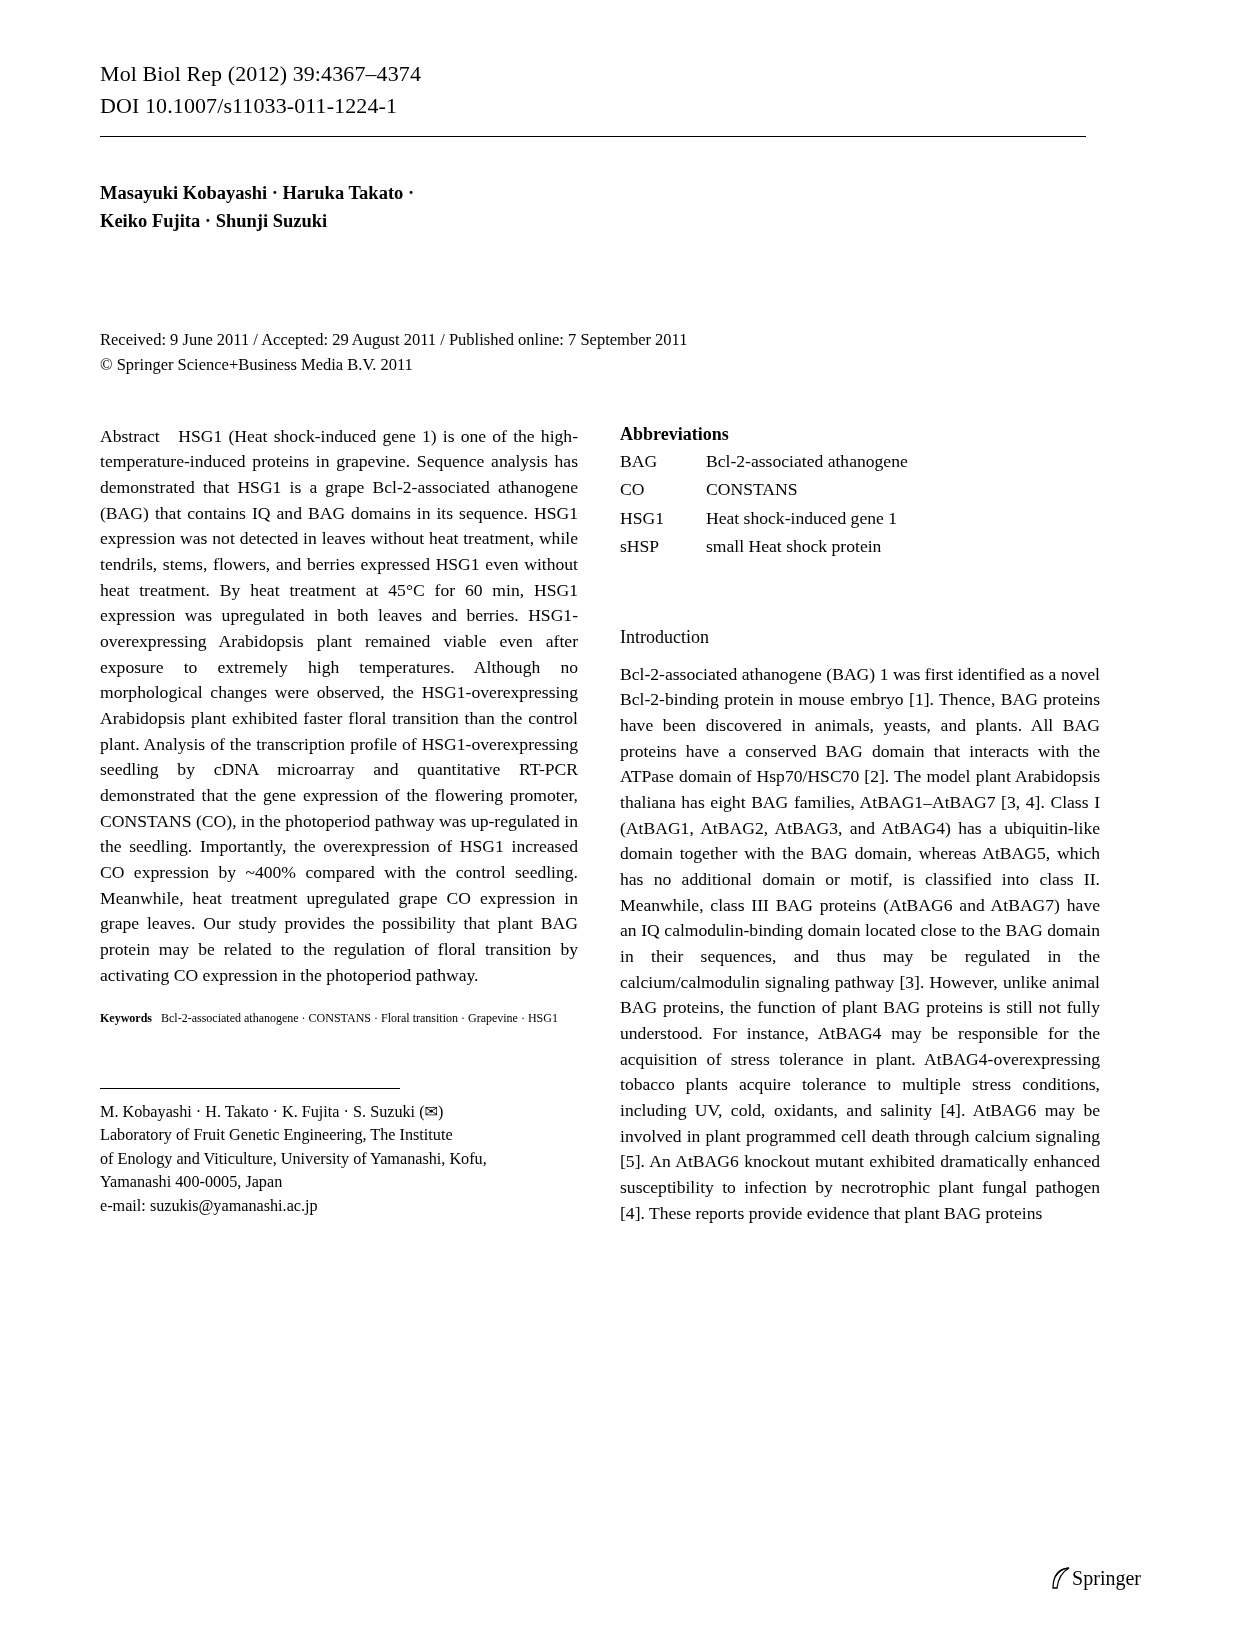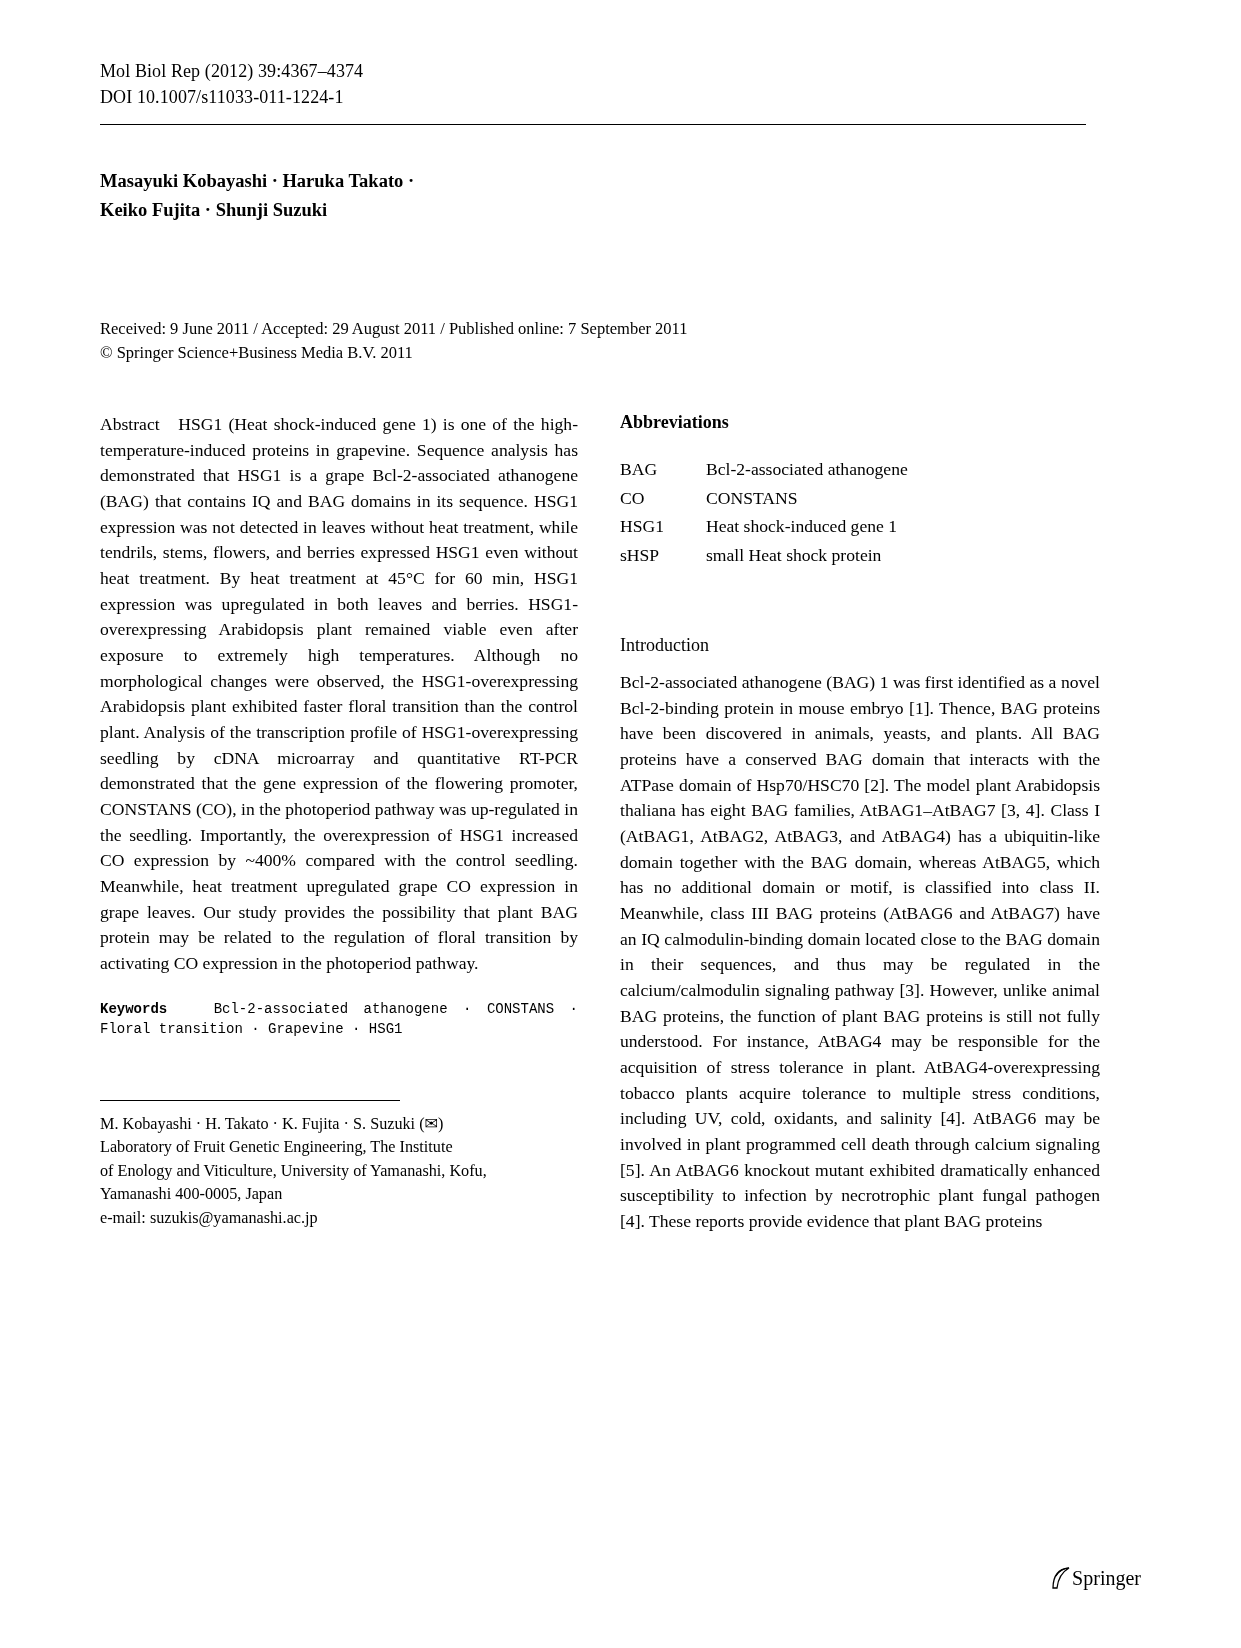--- a/index.html
+++ b/index.html
@@ -22,21 +22,21 @@
     height: 1648px;
     background: #fff;
   }
   .content {
     position: absolute;
     left: 100px;
     top: 58px;
     width: 1041px;
   }
   .journal-line {
-    font-size: 18px;
+    font-size: 22px;
     line-height: 1.45;
     letter-spacing: 0.1px;
   }
   .rule {
     border-top: 1.2px solid #000;
     margin-top: 14px;
     width: 986px;
   }
   .title {
     margin-top: 96px;
@@ -77,39 +77,38 @@
     margin: 0 0 0 0;
     -webkit-hyphens: none;
     hyphens: none;
   }
   .abstract-head {
     font-weight: normal;
   }
   .kw {
     margin-top: 22px;
     text-align: justify;
-    font-size: 14px;
+    font-size: 12px;
     line-height: 1.46;
-    font-family: Liberation Mono, monospace;
   }
   .kw b { font-weight: bold; }
   .footnote-rule {
     border-top: 1px solid #000;
     width: 300px;
     margin-top: 60px;
     margin-bottom: 12px;
   }
   .footnote {
     font-size: 16.2px;
     line-height: 1.45;
   }
   .sec-head {
     font-size: 18px;
     font-weight: bold;
-    margin-bottom: 24px;
+    margin-bottom: 4px;
   }
   .abbr-table {
     border-collapse: collapse;
     font-size: 17.6px;
     line-height: 1.45;
   }
   .abbr-table td {
     padding: 0 0 3px 0;
     vertical-align: top;
   }

